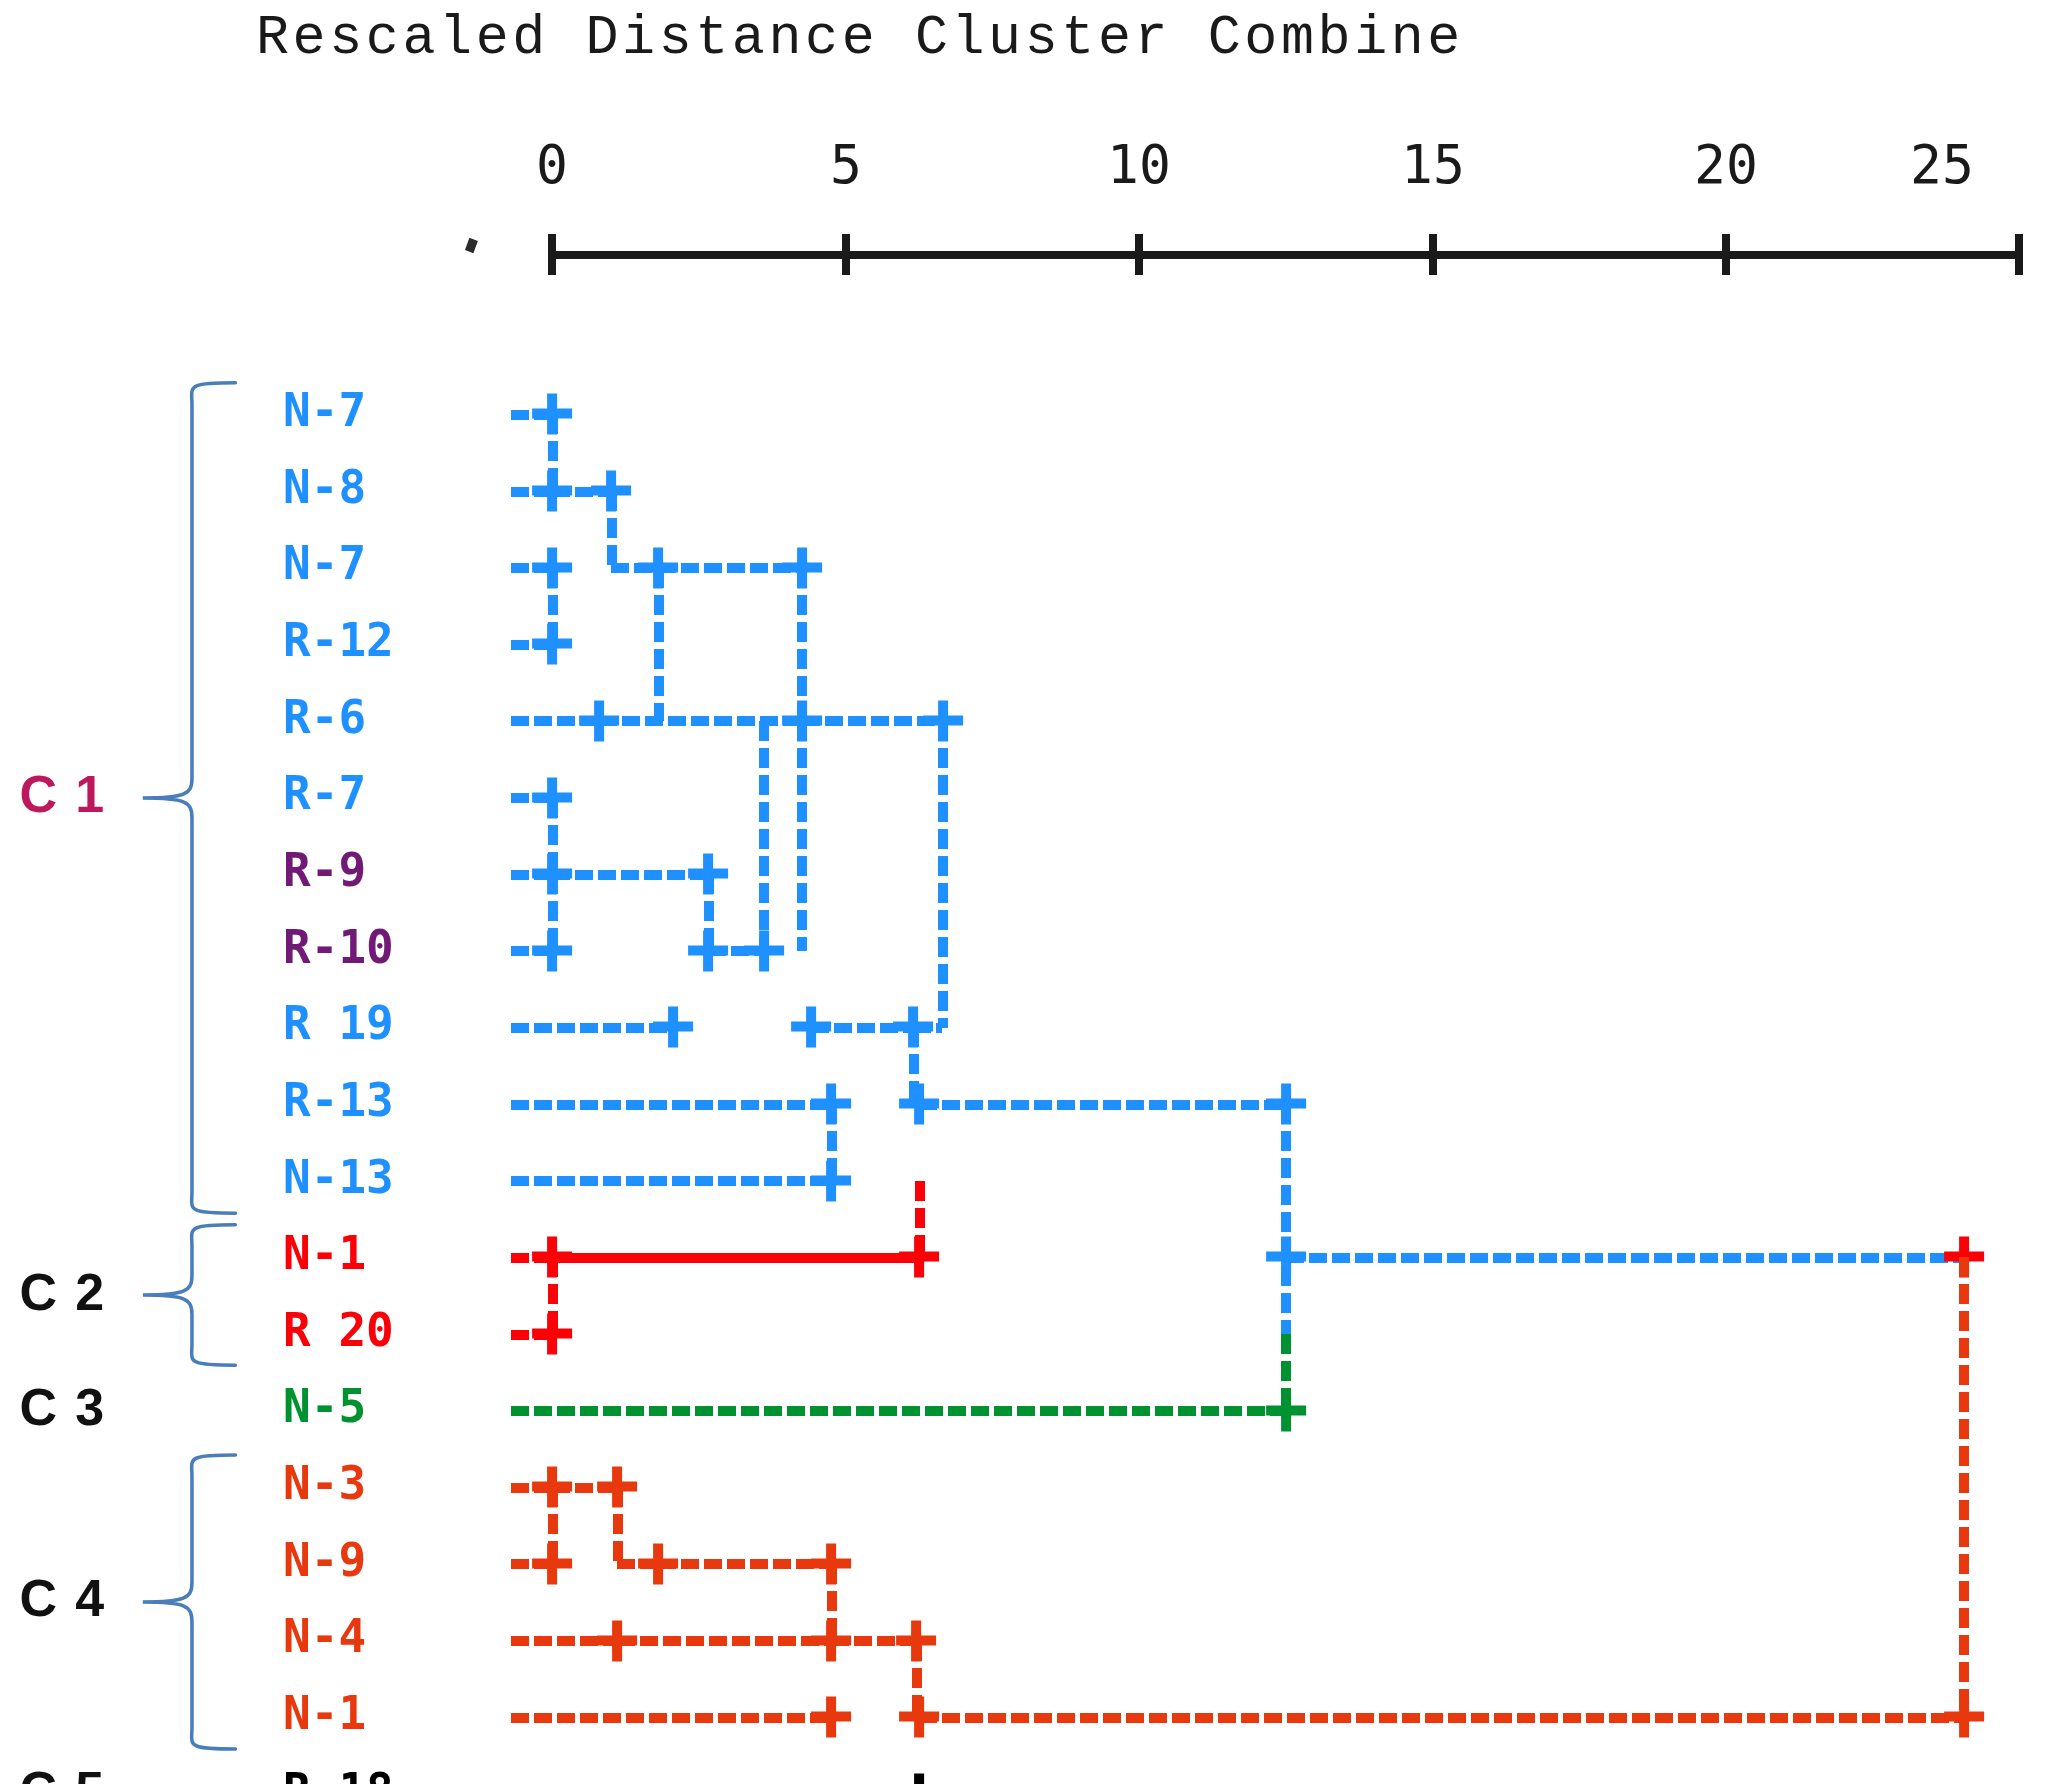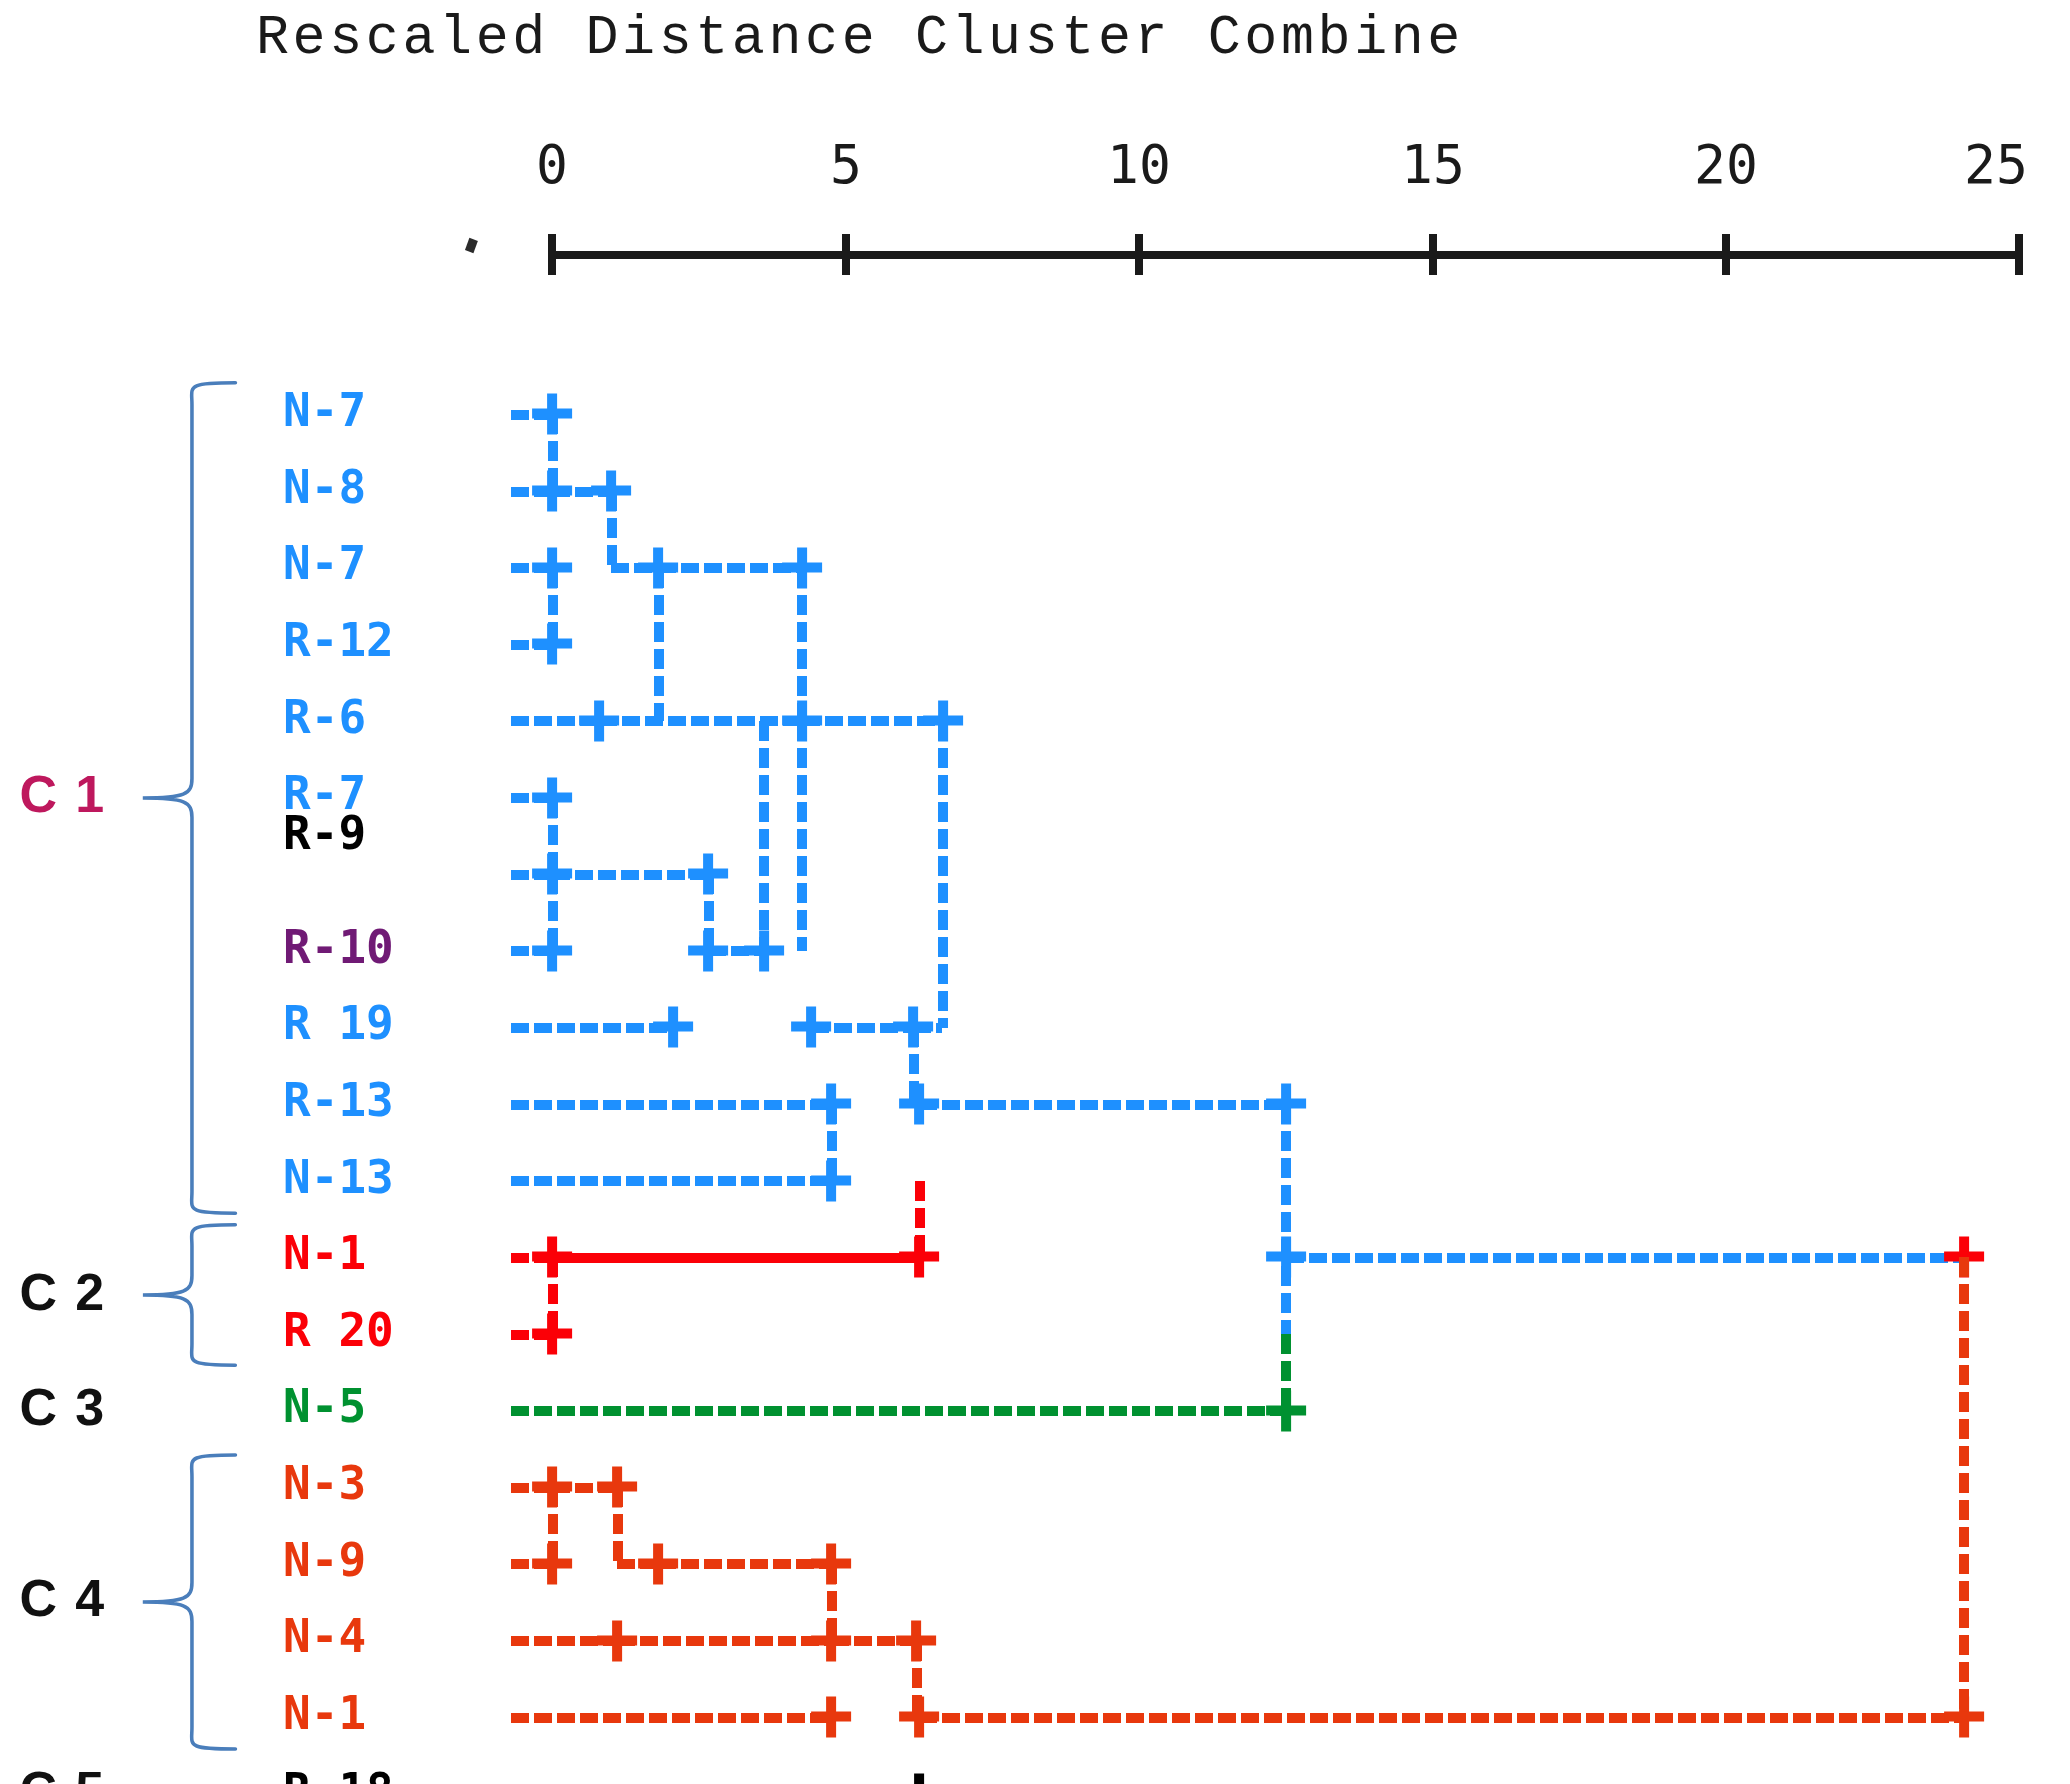--- a/index.html
+++ b/index.html
@@ -72,32 +72,32 @@
       <div class="axis-num" style="left: 552px;">0</div>
       <div class="axis-tick" style="left: 552px;"></div>
       <div class="axis-num" style="left: 846px;">5</div>
       <div class="axis-tick" style="left: 846px;"></div>
       <div class="axis-num" style="left: 1139px;">10</div>
       <div class="axis-tick" style="left: 1139px;"></div>
       <div class="axis-num" style="left: 1433px;">15</div>
       <div class="axis-tick" style="left: 1433px;"></div>
       <div class="axis-num" style="left: 1726px;">20</div>
       <div class="axis-tick" style="left: 1726px;"></div>
-      <div class="axis-num" style="left: 1996px;">25</div>
+      <div class="axis-num" style="left: 1942px;">25</div>
       <div class="axis-tick" style="left: 2019px;"></div>
     </div>
 
   <div id="leaves">
       <div class="leaf-label" style="top: 383px; color: rgb(30, 144, 255);">N-7</div>
       <div class="leaf-label" style="top: 460px; color: rgb(30, 144, 255);">N-8</div>
       <div class="leaf-label" style="top: 536px; color: rgb(30, 144, 255);">N-7</div>
       <div class="leaf-label" style="top: 613px; color: rgb(30, 144, 255);">R-12</div>
       <div class="leaf-label" style="top: 690px; color: rgb(30, 144, 255);">R-6</div>
       <div class="leaf-label" style="top: 766px; color: rgb(30, 144, 255);">R-7</div>
-      <div class="leaf-label" style="top: 806px; color: #000000;">R-9</div>
+      <div class="leaf-label" style="top: 843px; color: #701a75;">R-9</div>
       <div class="leaf-label" style="top: 920px; color: #701a75;">R-10</div>
       <div class="leaf-label" style="top: 996px; color: rgb(30, 144, 255);">R 19</div>
       <div class="leaf-label" style="top: 1073px; color: rgb(30, 144, 255);">R-13</div>
       <div class="leaf-label" style="top: 1150px; color: rgb(30, 144, 255);">N-13</div>
       <div class="leaf-label" style="top: 1226px; color: rgb(251, 0, 7);">N-1</div>
       <div class="leaf-label" style="top: 1303px; color: rgb(251, 0, 7);">R 20</div>
       <div class="leaf-label" style="top: 1379px; color: rgb(0, 145, 48);">N-5</div>
       <div class="leaf-label" style="top: 1456px; color: rgb(232, 56, 13);">N-3</div>
       <div class="leaf-label" style="top: 1533px; color: rgb(232, 56, 13);">N-9</div>
       <div class="leaf-label" style="top: 1609px; color: rgb(232, 56, 13);">N-4</div>

